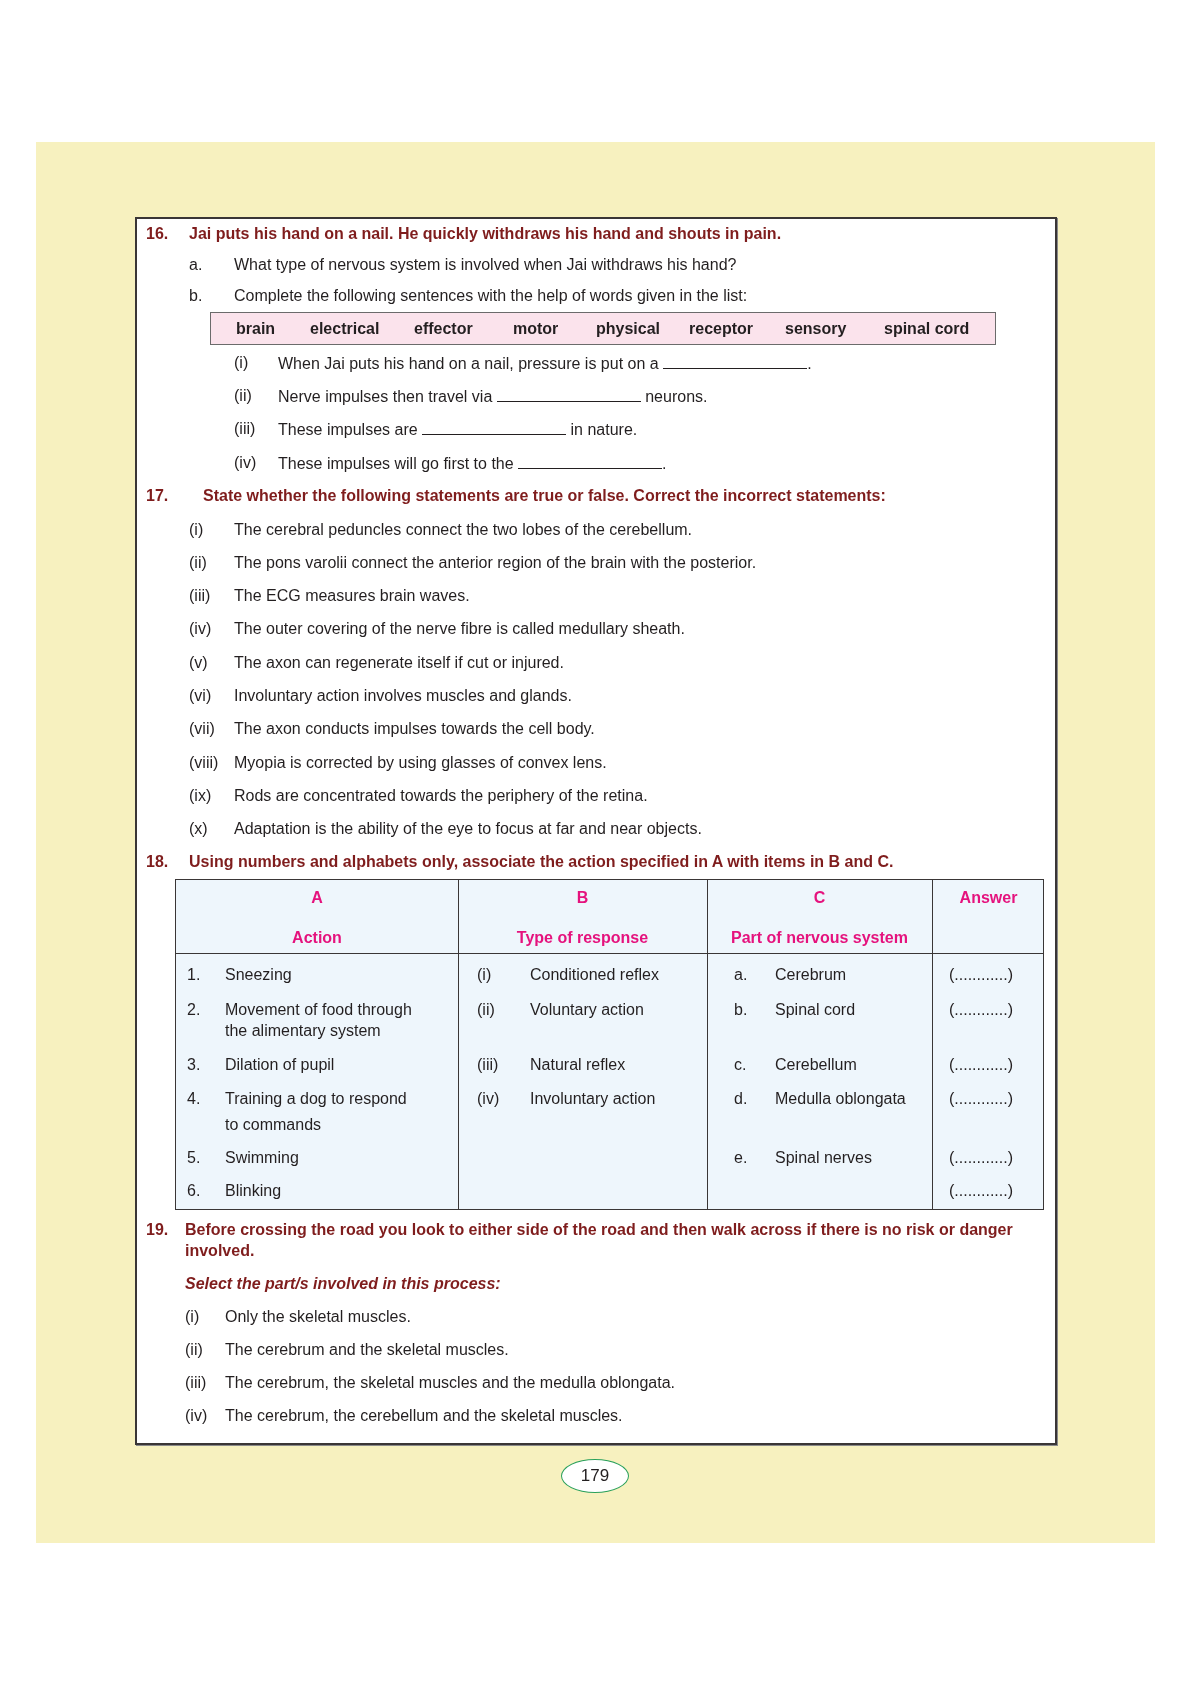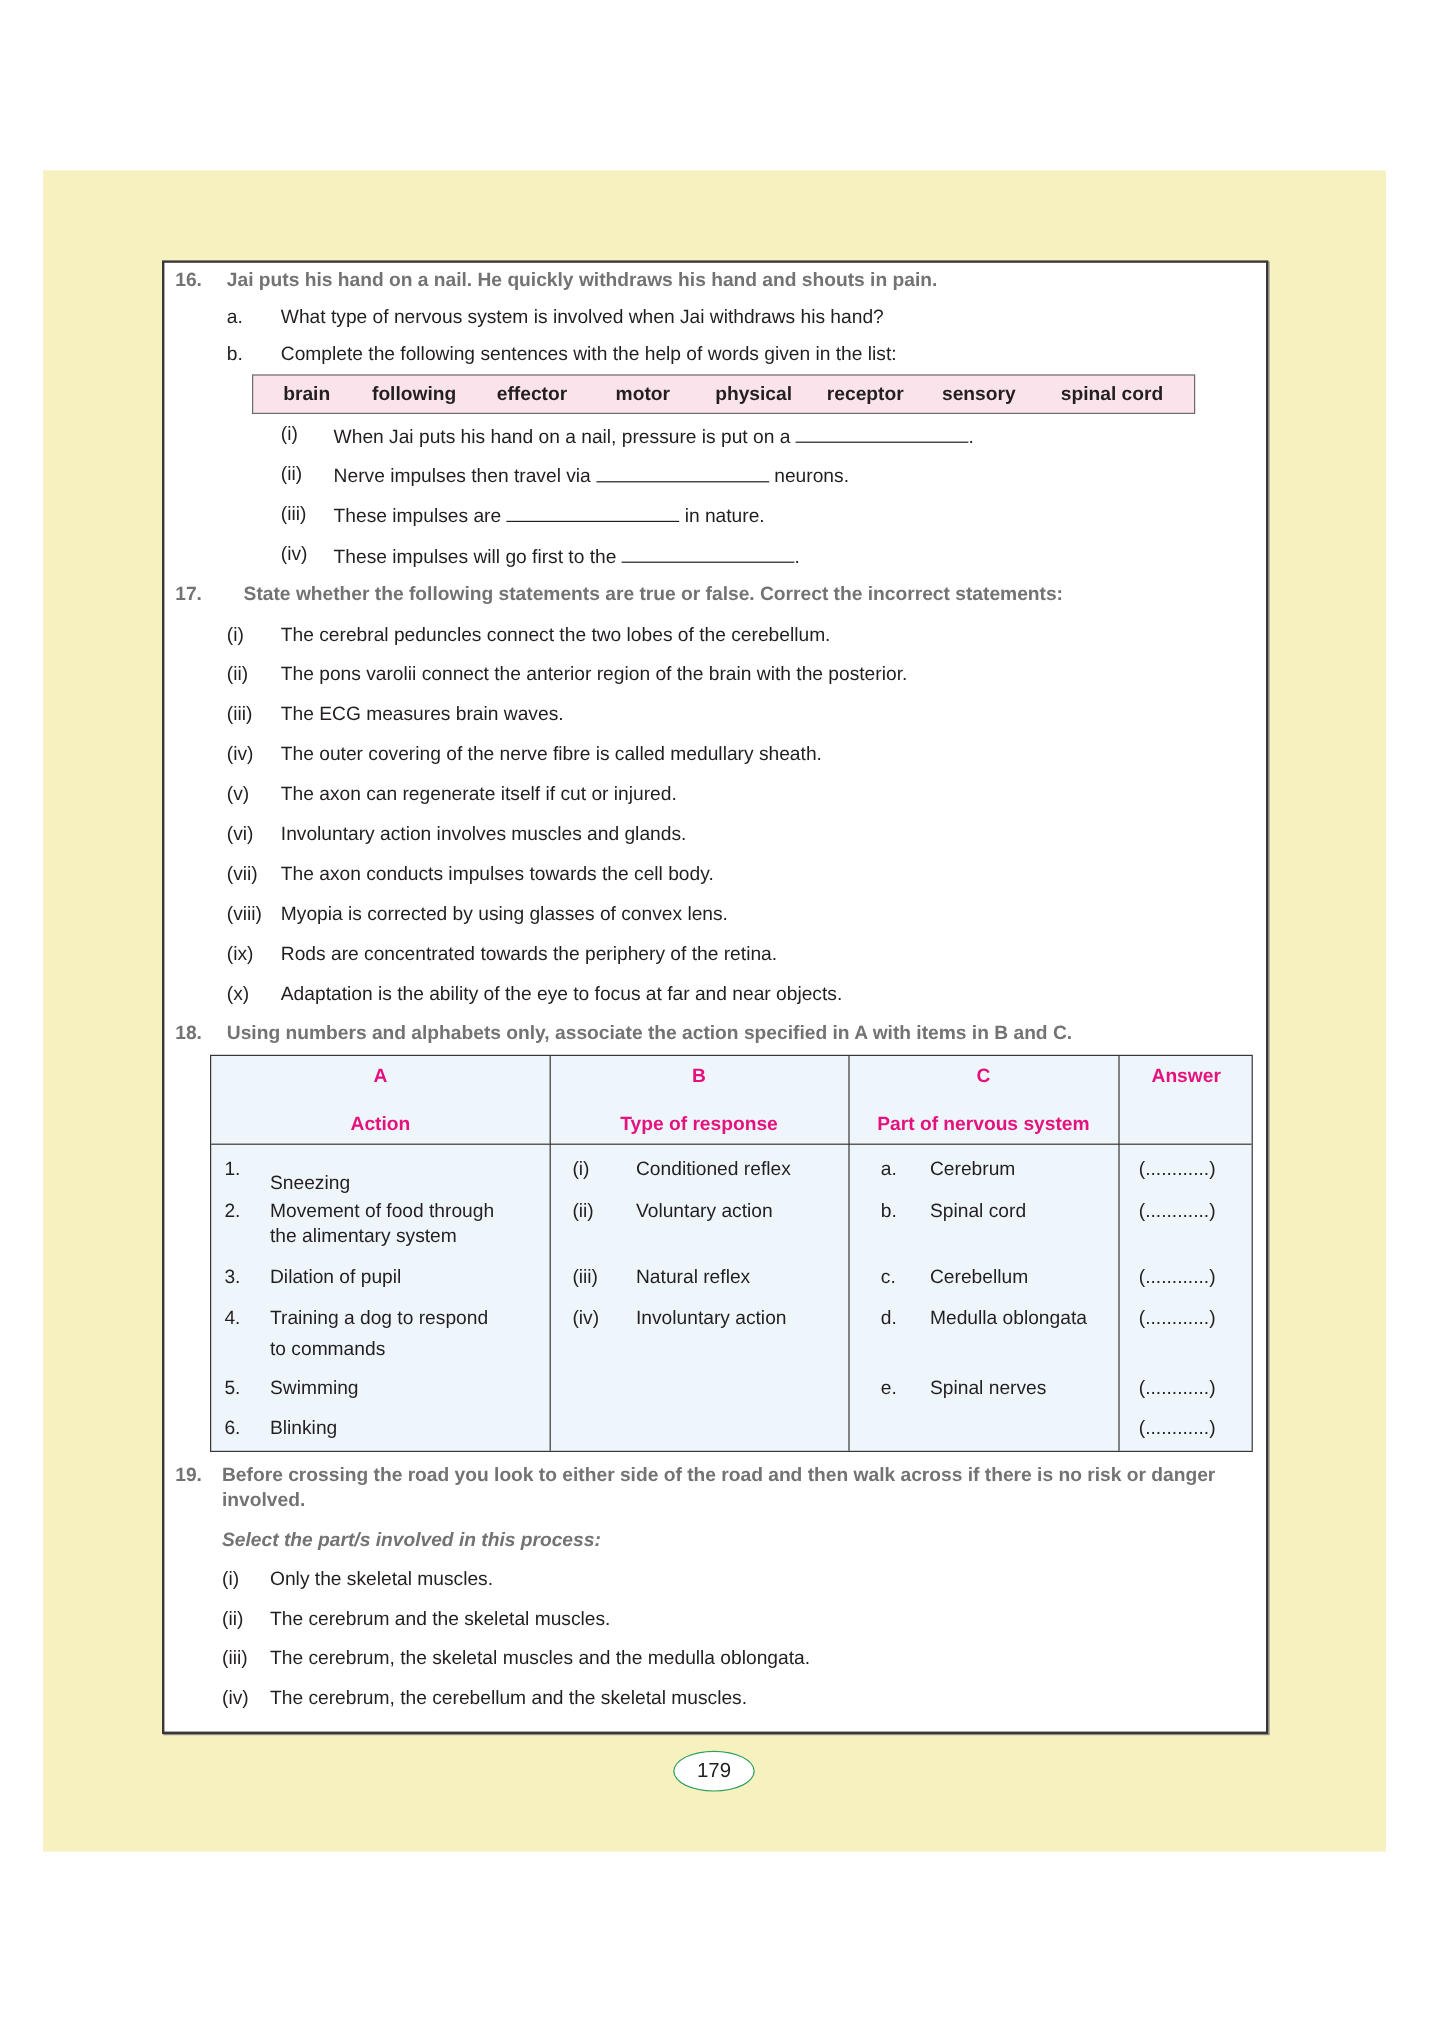--- a/index.html
+++ b/index.html
@@ -2,21 +2,21 @@
 <html><head>
 <meta charset="utf-8">
 <style>
   html, body { margin:0; padding:0; }
   body { width:1191px; height:1684px; background:#ffffff; position:relative; overflow:hidden;
          font-family:"Liberation Sans", sans-serif; color:#231f20; }
   .page-bg { position:absolute; left:36px; top:142px; width:1119px; height:1401px; background:#f7f1bf; }
   .content-box { position:absolute; left:135px; top:217px; width:918px; height:1224px; background:#ffffff;
                  border:2px solid #3a3636; box-shadow:1px 1px 0 #8a8a8a; }
   .abs { position:absolute; white-space:nowrap; }
-  .q-num, .q-title { color:#737373; font-weight:bold; font-size:16px; }
+  .q-num, .q-title { color:#7f1d1d; font-weight:bold; font-size:16px; }
   .txt { font-size:16px; color:#231f20; }
   .wordlist { position:absolute; left:210px; top:312px; width:786px; height:33px; background:#fbe3ec;
               border:1px solid #6b6b6b; box-sizing:border-box; }
   .wordlist span { position:absolute; top:7px; font-weight:bold; font-size:16px; color:#231f20; }
   .blank { display:inline-block; border-bottom:1px solid #231f20; height:14px; vertical-align:baseline; }
   .tbl { position:absolute; left:175px; top:879px; width:869px; height:331px; background:#eef6fc;
          border:1.5px solid #3a3636; box-sizing:border-box; }
   .vline { position:absolute; top:0; width:1px; height:100%; background:#3a3636; }
   .hline { position:absolute; left:0; width:100%; height:1px; background:#3a3636; top:73px; }
   .th { position:absolute; color:#e5127d; font-weight:bold; font-size:16px; text-align:center; }
@@ -34,21 +34,21 @@
   <span class="abs q-num" style="left:146px;top:225px;">16.</span>
   <span class="abs q-title" style="left:189px;top:225px;">Jai puts his hand on a nail. He quickly withdraws his hand and shouts in pain.</span>
 
   <span class="abs txt" style="left:189px;top:256px;">a.</span>
   <span class="abs txt" style="left:234px;top:256px;">What type of nervous system is involved when Jai withdraws his hand?</span>
   <span class="abs txt" style="left:189px;top:287px;">b.</span>
   <span class="abs txt" style="left:234px;top:287px;">Complete the following sentences with the help of words given in the list:</span>
 
   <div class="wordlist">
     <span style="left:25px;">brain</span>
-    <span style="left:99px;">following</span>
+    <span style="left:99px;">electrical</span>
     <span style="left:203px;">effector</span>
     <span style="left:302px;">motor</span>
     <span style="left:385px;">physical</span>
     <span style="left:478px;">receptor</span>
     <span style="left:574px;">sensory</span>
     <span style="left:673px;">spinal cord</span>
   </div>
 
   <span class="abs txt" style="left:234px;top:354px;">(i)</span>
   <span class="abs txt" style="left:278px;top:354px;">
@@ -115,21 +115,21 @@
 
     <span class="th" style="left:0;width:282px;top:9px;">A</span>
     <span class="th" style="left:0;width:282px;top:49px;">Action</span>
     <span class="th" style="left:282px;width:249px;top:9px;">B</span>
     <span class="th" style="left:282px;width:249px;top:49px;">Type of response</span>
     <span class="th" style="left:531px;width:225px;top:9px;">C</span>
     <span class="th" style="left:531px;width:225px;top:49px;">Part of nervous system</span>
     <span class="th" style="left:756px;width:113px;top:9px;">Answer</span>
 
     <span class="cell" style="left:11px;top:86px;">1.</span>
-    <span class="cell" style="left:49px;top:98px;">Sneezing</span>
+    <span class="cell" style="left:49px;top:86px;">Sneezing</span>
     <span class="cell" style="left:11px;top:121px;">2.</span>
     <span class="cell" style="left:49px;top:121px;">Movement of food through</span>
     <span class="cell" style="left:49px;top:142px;">the alimentary system</span>
     <span class="cell" style="left:11px;top:176px;">3.</span>
     <span class="cell" style="left:49px;top:176px;">Dilation of pupil</span>
     <span class="cell" style="left:11px;top:210px;">4.</span>
     <span class="cell" style="left:49px;top:210px;">Training a dog to respond</span>
     <span class="cell" style="left:49px;top:236px;">to commands</span>
     <span class="cell" style="left:11px;top:269px;">5.</span>
     <span class="cell" style="left:49px;top:269px;">Swimming</span>

